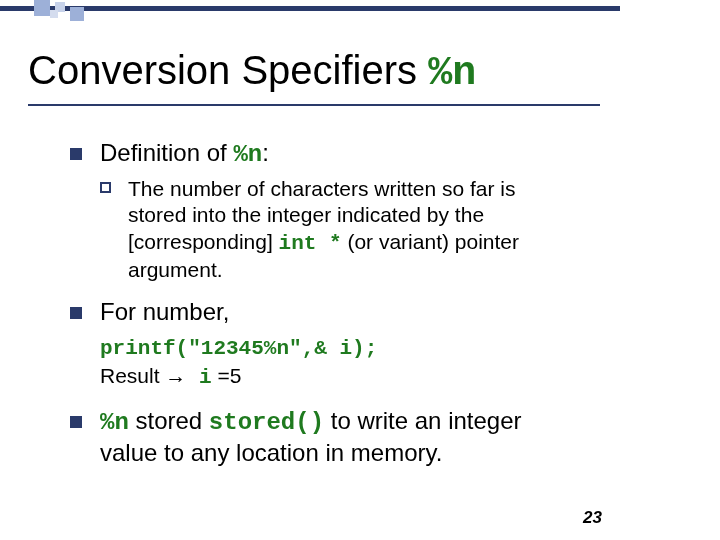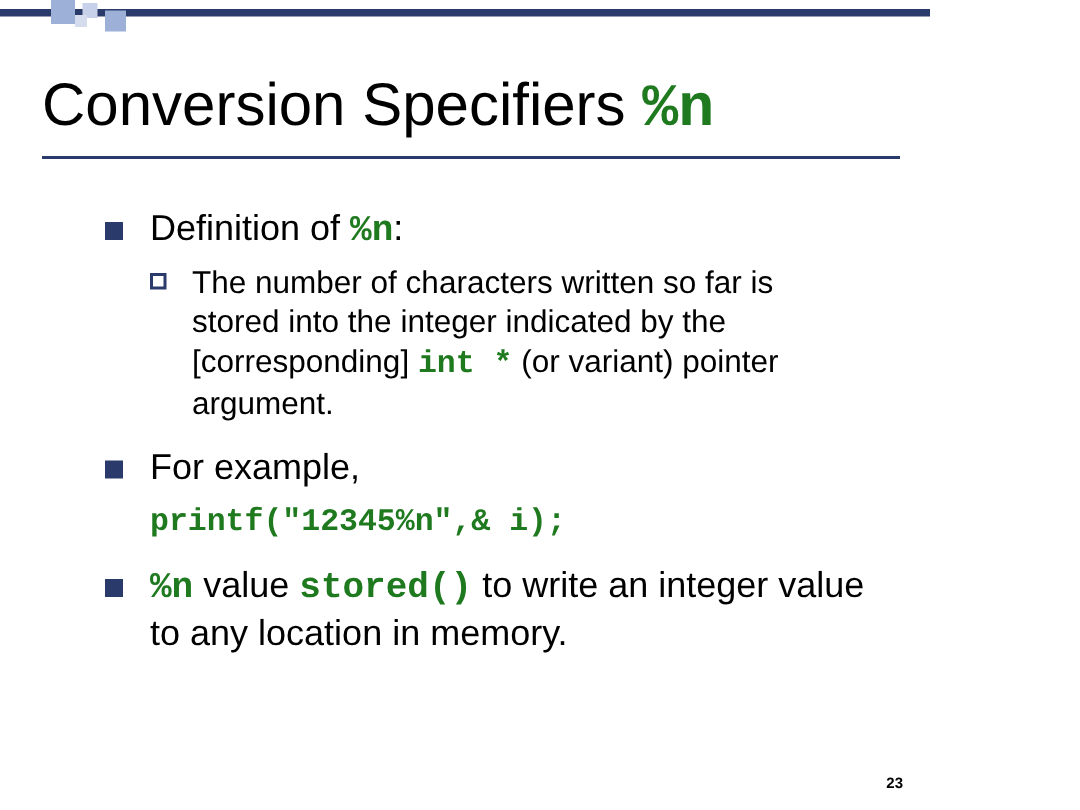--- a/index.html
+++ b/index.html
@@ -103,22 +103,23 @@
   .mono {
     font-family: "Courier New", monospace;
     font-weight: bold;
     color: #1f7a1f;
   }
 
   .pagenum {
     position: absolute;
     right: 18px;
     bottom: 12px;
-    font-size: 10px;
+    font-size: 17px;
     font-weight: bold;
+    font-style: italic;
   }
 </style>
 </head>
 <body>
 
 <div class="slide">
 
   <div class="top-deco">
     <div class="bar"></div>
     <div class="sq sq1"></div>
@@ -135,28 +136,31 @@
 
     <div class="l1">
       <span>Definition of </span><span class="mono">%n</span><span>:</span>
     </div>
 
     <div class="l2">
       <span>The number of characters written so far is stored into the integer indicated by the [corresponding] </span><span class="mono">int *</span><span> (or variant) pointer argument.</span>
     </div>
 
     <div class="l1">
-      <span>For example,</span>
+      <span>For number,</span>
     </div>
 
     <div class="codeblock">
       <div><span class="mono">printf("12345%n",&amp; i);</span></div>
+      <div>
+        <span>Result </span><span>→</span><span class="mono"> i</span><span> =5</span>
+      </div>
     </div>
 
     <div class="l1">
-      <span class="mono">%n</span><span> value </span><span class="mono">stored()</span><span> to write an integer value to any location in memory.</span>
+      <span class="mono">%n</span><span> stored </span><span class="mono">stored()</span><span> to write an integer value to any location in memory.</span>
     </div>
 
   </div>
 
   <div class="pagenum">23</div>
 
 </div>
 
 </body></html>

